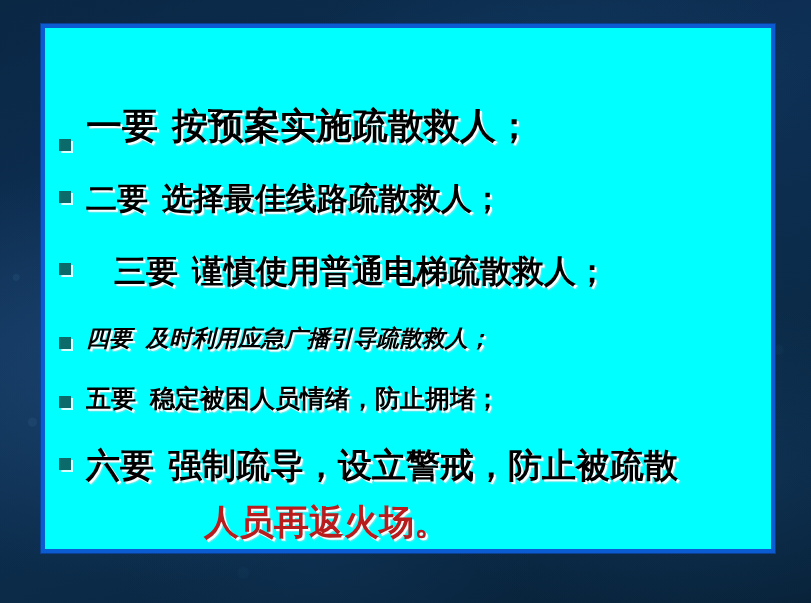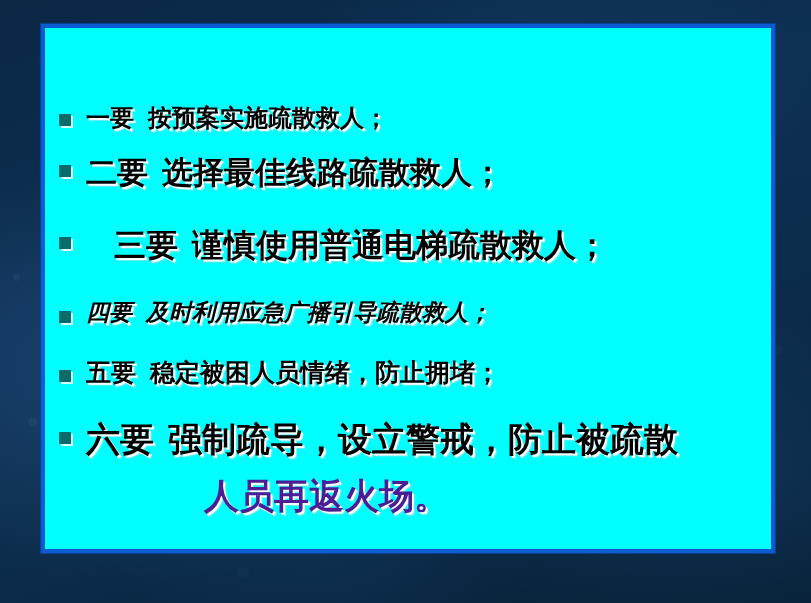--- a/index.html
+++ b/index.html
@@ -89,47 +89,47 @@
     height: 12px;
     background: #0b6b6b;
     box-shadow: 2px 2px 0 rgba(255,255,255,0.85);
     margin-right: 15px;
   }
 
   .bullet-text { flex: 1 1 auto; white-space: nowrap; }
   .bullet-label { margin-right: 14px; }
 
   
-  .row-1 { font-size: 24px; }
+  .row-1 { font-size: 36px; align-items: flex-end; }
   .row-2 { font-size: 31px; }
   .row-3 { font-size: 32px; }
   .row-4 { font-size: 23px; font-style: italic; }
   .row-5 { font-size: 25px; }
   .row-6 { font-size: 34px; }
 
   .row-1 { margin-top: 0px;  }
-  .row-2 { margin-top: 18px; }
+  .row-2 { margin-top: 27px; }
   .row-3 { margin-top: 30px; gap: 28px; }
   .row-4 { margin-top: 29px; }
   .row-5 { margin-top: 28px; }
   .row-6 { margin-top: 28px; }
 
   .row-1 .bullet-marker { margin-top: 12px; }
   .row-2 .bullet-marker { margin-top: 13px; }
   .row-3 .bullet-marker { margin-top: 13px; }
   .row-4 .bullet-marker { margin-top: 14px; }
   .row-5 .bullet-marker { margin-top: 14px; }
   .row-6 .bullet-marker { margin-top: 15px; }
 
   .continuation {
     margin-top: 10px;
     margin-left: 145px;
     font-size: 35px;
     font-weight: 700;
-    color: #4c1d95;
+    color: #b91c1c;
     font-family: "DejaVu Serif", serif;
     text-shadow: 2px 2px 0 rgba(255,255,255,0.95), 3px 3px 1px rgba(180,220,225,0.6);
     white-space: nowrap;
   }
 </style>
 </head>
 <body>
 
 <div id="slide">
 

